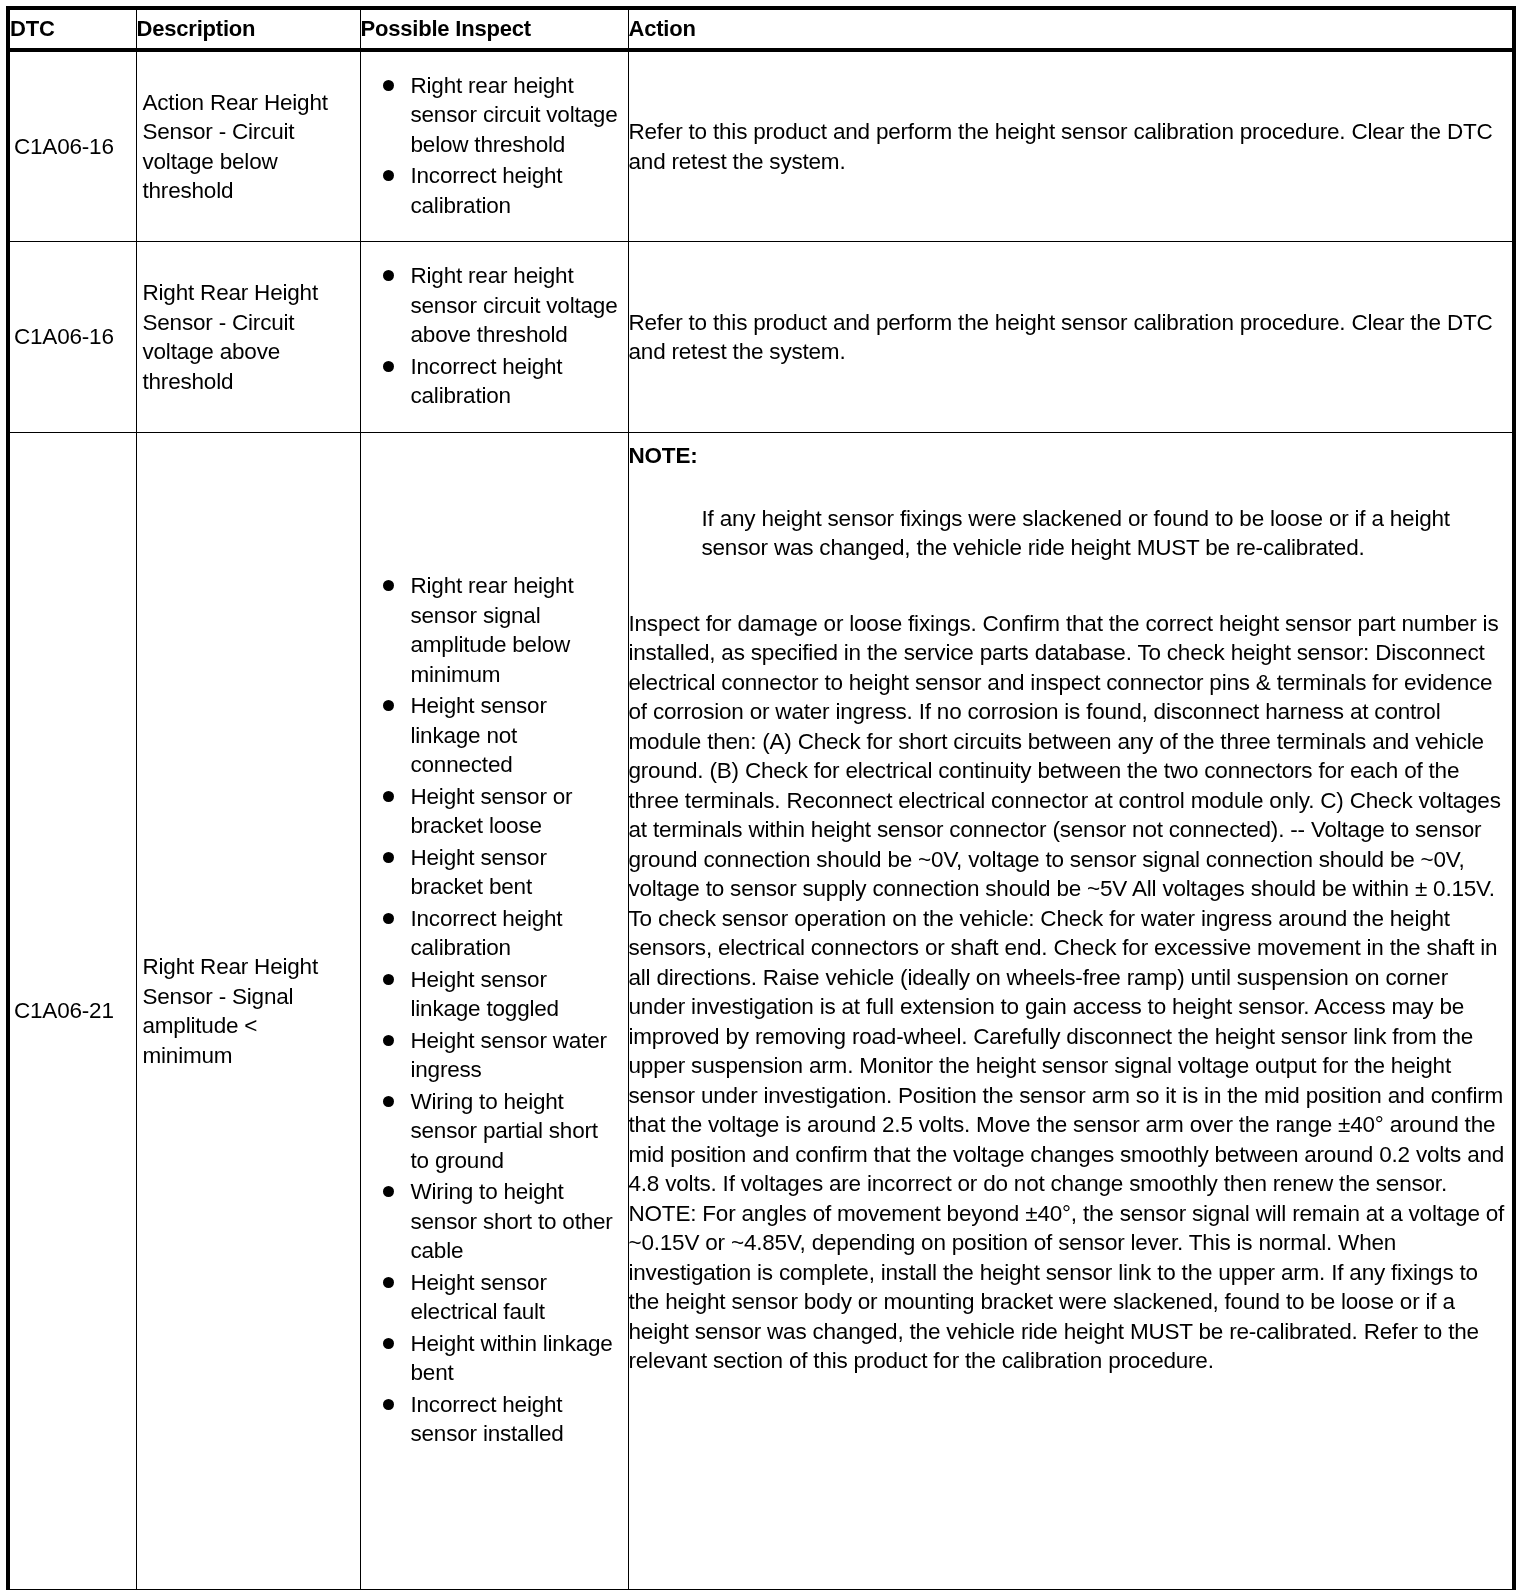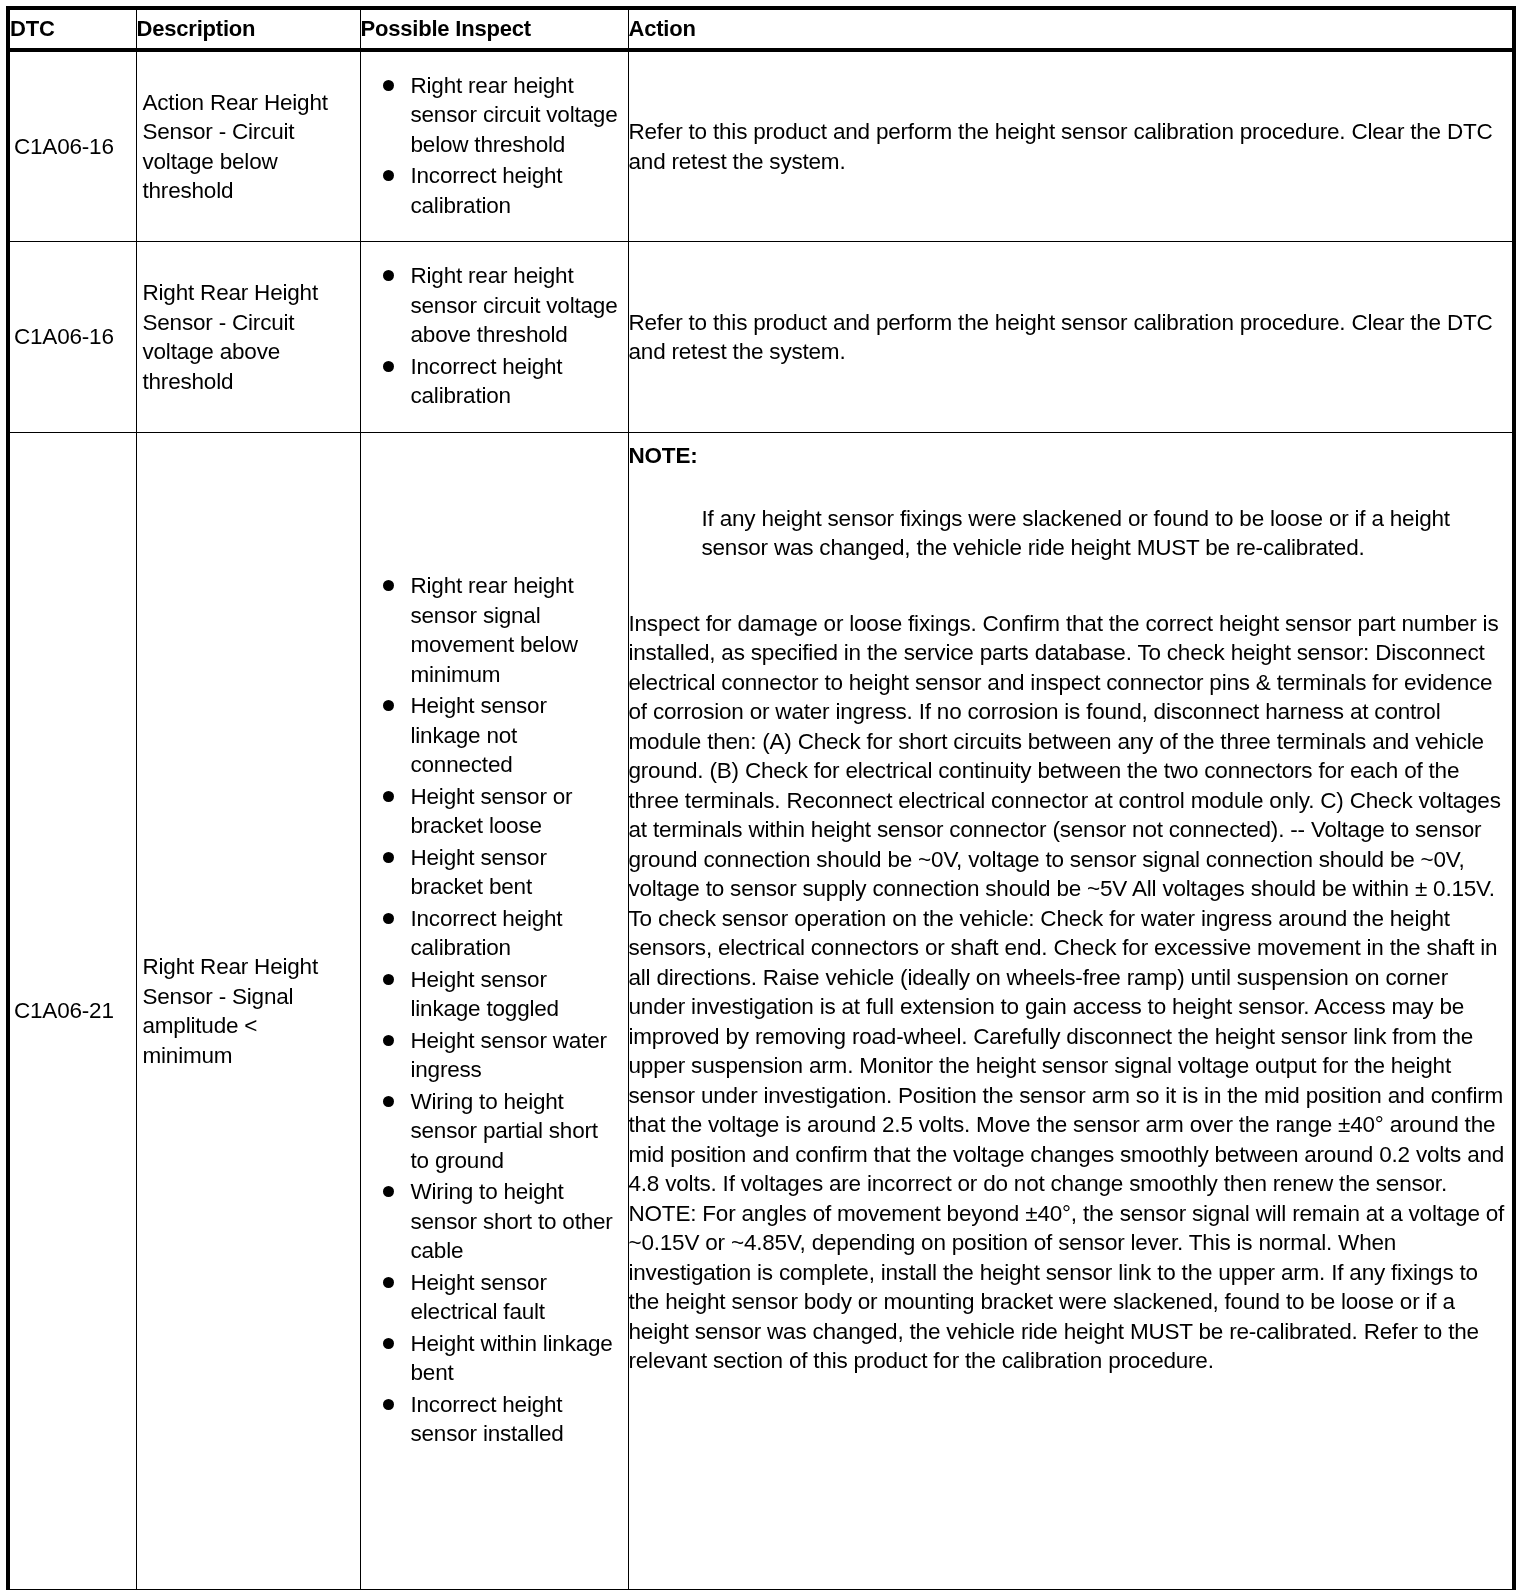--- a/index.html
+++ b/index.html
@@ -142,21 +142,21 @@
             <li><span class="bullet"></span><span>Incorrect height calibration</span></li>
           </ul>
       </td>
       <td class="action-cell">Refer to this product and perform the height sensor calibration procedure. Clear the DTC and retest the system.</td>
     </tr>
     <tr class="row-3">
       <td class="dtc-cell">C1A06-21</td>
       <td class="desc-cell">Right Rear Height Sensor - Signal amplitude &lt; minimum</td>
       <td>
         <ul class="causes">
-            <li><span class="bullet"></span><span>Right rear height sensor signal movement below minimum</span></li>
+            <li><span class="bullet"></span><span>Right rear height sensor signal amplitude below minimum</span></li>
             <li><span class="bullet"></span><span>Height sensor linkage not connected</span></li>
             <li><span class="bullet"></span><span>Height sensor or bracket loose</span></li>
             <li><span class="bullet"></span><span>Height sensor bracket bent</span></li>
             <li><span class="bullet"></span><span>Incorrect height calibration</span></li>
             <li><span class="bullet"></span><span>Height sensor linkage toggled</span></li>
             <li><span class="bullet"></span><span>Height sensor water ingress</span></li>
             <li><span class="bullet"></span><span>Wiring to height sensor partial short to ground</span></li>
             <li><span class="bullet"></span><span>Wiring to height sensor short to other cable</span></li>
             <li><span class="bullet"></span><span>Height sensor electrical fault</span></li>
             <li><span class="bullet"></span><span>Height within linkage bent</span></li>

